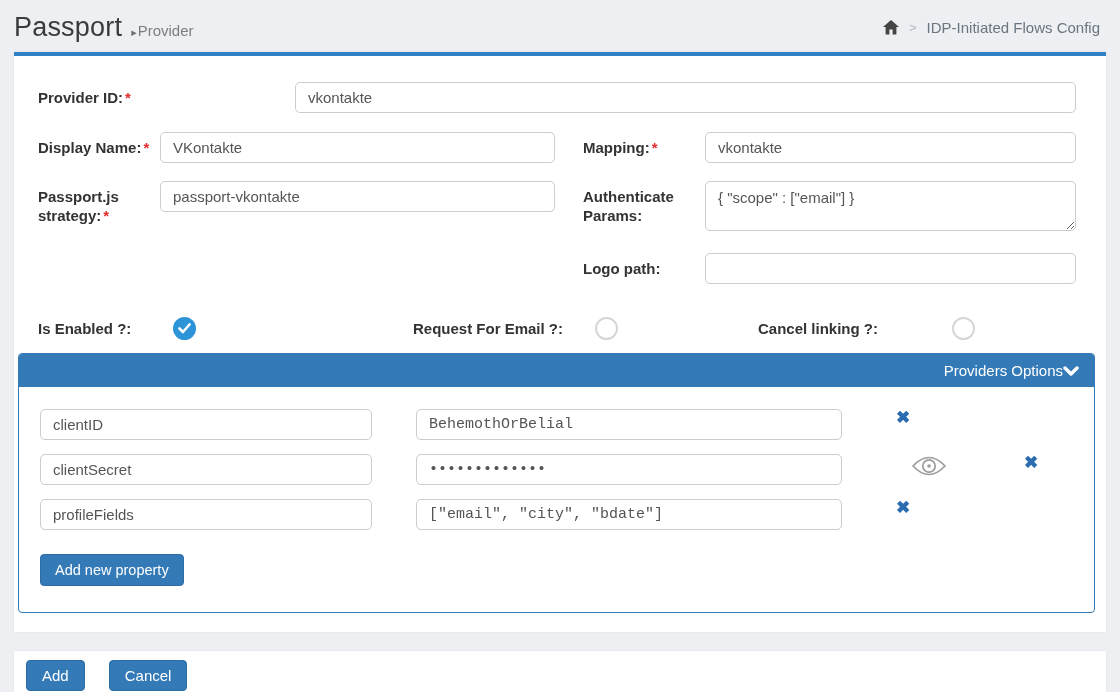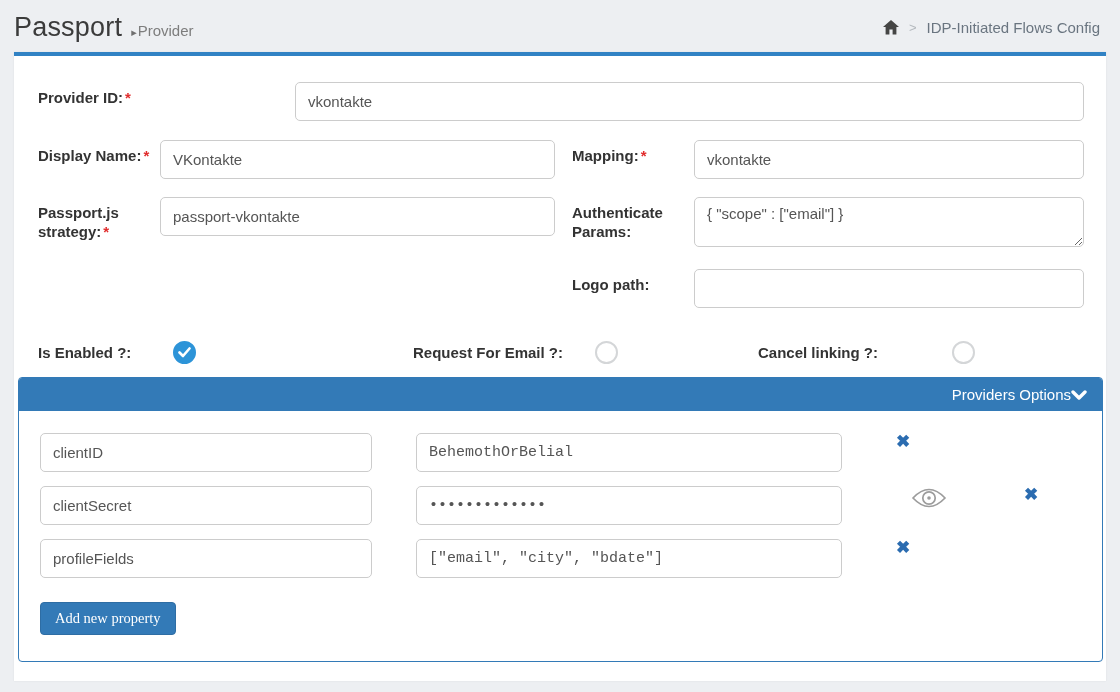--- a/index.html
+++ b/index.html
@@ -20,42 +20,42 @@
   .app-sub { margin-left: 9px; font-size: 15px; color: #7d7d7d; }
   .app-sub .arrow { font-size: 11px; margin-right: 1px; color: #6f6f6f; }
   .breadcrumb { display: flex; align-items: center; font-size: 15px; color: #6a7580; }
   .breadcrumb .home { display: inline-flex; margin-right: 10px; cursor: pointer; }
   .breadcrumb .sep { color: #b3b8bd; margin-right: 10px; font-size: 13px; }
   
   .main-panel {
     background: #fff; margin: 0 14px;
     border-top: 4px solid #3182c4;
     box-shadow: 0 0 2px rgba(0,0,0,.07);
-    padding: 26px 3px 19px 4px;
+    padding: 26px 11px 19px 4px;
   }
   .form-area { padding: 0 19px 0 20px; }
   .fg { display: flex; align-items: flex-start; }
   .fg label { font-weight: bold; font-size: 15px; color: #333; line-height: 19px; padding-top: 6px; }
   .req { color: #e12d2d; font-weight: bold; margin-left: 2px; }
   .row-full { margin-bottom: 19px; }
   .row-full label { width: 257px; flex: 0 0 257px; }
   .row-full .ctl { flex: 1; }
-  .cols { display: flex; gap: 17px; justify-content: center; }
+  .cols { display: flex; gap: 28px; justify-content: center; }
   .col { display: flex; flex-direction: column; }
   .col-left { flex: 0 0 517px; }
   .col-right { flex: 1; }
   .col .fg { margin-bottom: 18px; }
   .col .fg:last-child { margin-bottom: 0; }
   .col .fg label { width: 122px; flex: 0 0 122px; padding-right: 8px; }
   .col .fg .ctl { flex: 1; }
   input.tb, .selectbox, textarea.tb {
     width: 100%; border: 1px solid #ccc; border-radius: 5px;
     font-family: "Liberation Sans", sans-serif;
     font-size: 15px; color: #555; background: #fff;
-    padding: 5px 12px; height: 39px; outline: none;
+    padding: 5px 12px; height: 31px; outline: none;
   }
   textarea.tb { height: 50px; resize: both; line-height: 18px; padding-top: 7px; }
   .selectbox { display: flex; align-items: center; justify-content: space-between; cursor: pointer; }
   
   .toggles { display: flex; align-items: center; margin-top: 33px; }
   .toggle-group { display: flex; align-items: center; }
   .toggle-group label { font-weight: bold; font-size: 15px; color: #333; }
   .tg1 label { width: 135px; }
   .tg2 { margin-left: 217px; } .tg2 label { width: 182px; }
   .tg3 { margin-left: 140px; } .tg3 label { width: 194px; }
@@ -81,21 +81,21 @@
   .prov-row .key { flex: 0 0 332px; margin-right: 8px; }
   .prov-row .val { flex: 0 0 426px; font-family: Liberation Mono, monospace; }
   .xbtn {
     color: #2b6cb0; font-weight: bold; font-size: 17px; cursor: pointer;
     margin-left: 18px; line-height: 1;
   }
   .eyebtn { margin-left: 32px; cursor: pointer; display: inline-flex; }
   .eyebtn + .xbtn { margin-left: 40px; }
   .btn {
     background: #337ab7; border: 1px solid #2e6da4; color: #fff;
-    font-family: Liberation Serif, serif;
+    font-family: Liberation Sans, sans-serif;
     font-size: 15px; border-radius: 4px; padding: 6px 13px; cursor: pointer;
   }
   .btn-addprop { margin-top: 10px; font-size: 14.5px; padding: 7px 14px; }
   
   .footer-panel {
     background: #fff; margin: 19px 14px 0 14px; padding: 14px 12px;
     box-shadow: 0 0 2px rgba(0,0,0,.07);
     display: flex; align-items: center; height: 48px;
   }
   .footer-panel .btn { margin-right: 24px; padding: 6px 15px; }

